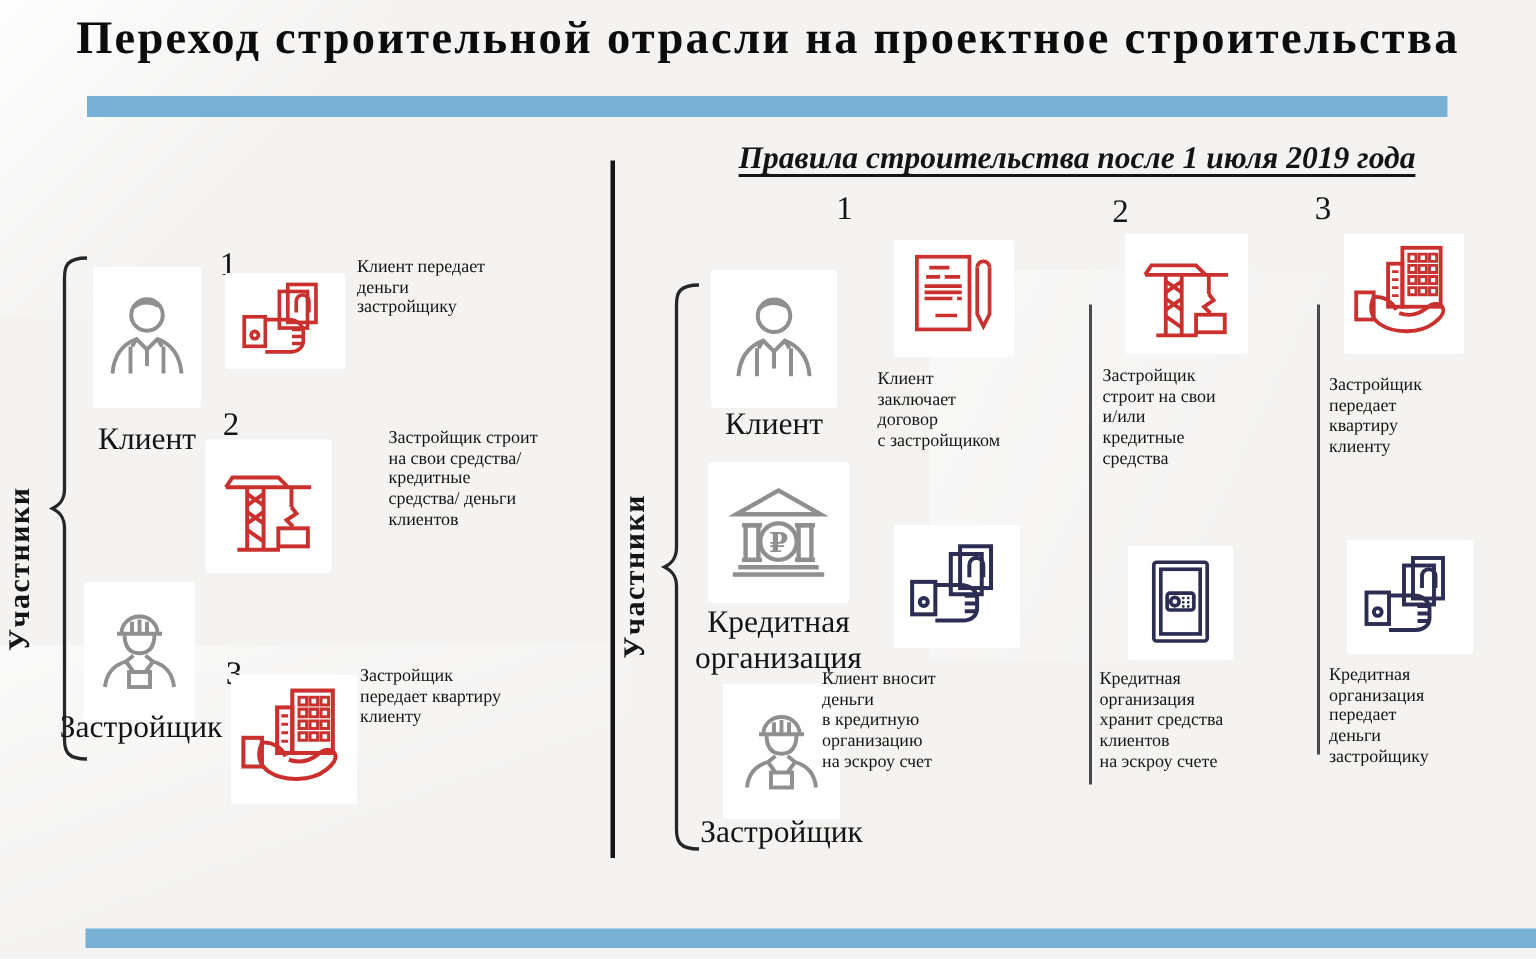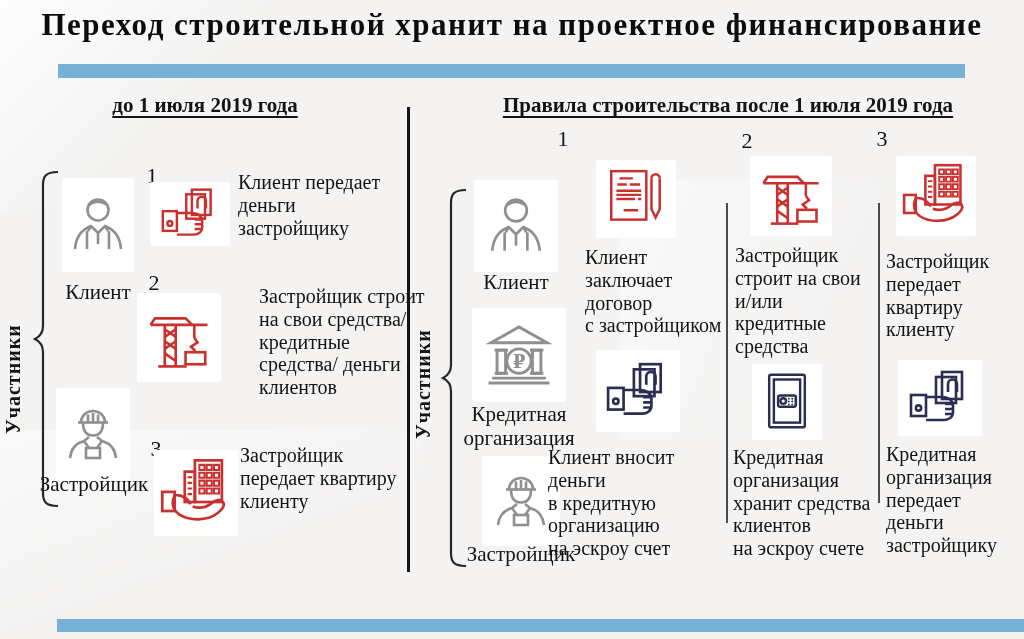--- a/index.html
+++ b/index.html
@@ -16,30 +16,30 @@
 
   .abs{position:absolute;}
   #title{left:0;top:7px;width:100%;text-align:center;font-weight:bold;font-size:31px;letter-spacing:1.5px;color:#0c0c0c;}
   .bluebar{background:#79b1d6;}
   #top-bar{left:58px;top:64px;width:907px;height:14px;}
   #bottom-bar{left:57px;top:619px;width:967px;height:13px;}
 
   .head{font-weight:bold;font-size:21px;text-align:center;line-height:1.45;}
   .head span{text-decoration:underline;text-decoration-thickness:2px;text-underline-offset:4px;}
   #left-head{left:38px;top:90px;width:334px;}
-  #right-head{left:434px;top:90px;width:588px;}
+  #right-head{left:424px;top:90px;width:588px;font-style:italic;}
 
   #main-divider{left:407px;top:107px;width:3px;height:465px;background:#161616;}
   .col-div{width:2px;background:#4a4a4a;}
 
   .vtext{writing-mode:vertical-rl;transform:rotate(180deg);font-weight:bold;font-size:20px;letter-spacing:1px;text-align:center;}
   .num{font-size:22px;width:24px;text-align:center;}
   .tile{background:#ffffff;border-radius:2px;display:flex;align-items:center;justify-content:center;}
   .lbl{font-size:21px;text-align:center;white-space:pre-line;line-height:1.15;}
-  .txt{font-size:20px;line-height:1.14;white-space:pre-line;}
+  .txt{font-size:12px;line-height:1.14;white-space:pre-line;}
 
   .icon-gray{color:#8f8f8f;}
   .icon-red{color:#c9302e;}
   .icon-navy{color:#2b2d52;}
   svg.ic{display:block;}
 </style>
 </head>
 <body>
 
 <svg width="0" height="0" style="position:absolute">
@@ -118,26 +118,25 @@
       </g>
     </symbol>
   </defs>
 </svg>
 
 <div id="stage">
   <div class="streak s1"></div>
   <div class="streak s2"></div>
   <div class="streak s3"></div>
 
-  <div id="title" class="abs">Переход строительной хранит на проектное финансирование</div>
+  <div id="title" class="abs">Переход строительной отрасли на проектное строительства</div>
   <div id="top-bar" class="abs bluebar"></div>
   <div id="bottom-bar" class="abs bluebar"></div>
 
   <div id="left-head" class="abs head">
-    <span style="display:block">до 1 июля 2019 года</span>
   </div>
   <div id="right-head" class="abs head">
     <span>Правила строительства после 1 июля 2019 года</span>
   </div>
 
   <div id="main-divider" class="abs"></div>
 
   <div class="abs vtext" style="left:2px;top:295px;height:168px;">Участники</div>
   <svg class="abs" style="left:32px;top:170px;" width="28" height="338" viewBox="0 0 28 338">
     <path d="M26 2 C13 2 11 7 11 15 L11 156 C11 164 7 167 3 169 C7 171 11 174 11 182 L11 323 C11 331 13 336 26 336" fill="none" stroke="#262626" stroke-width="2.2"></path>

